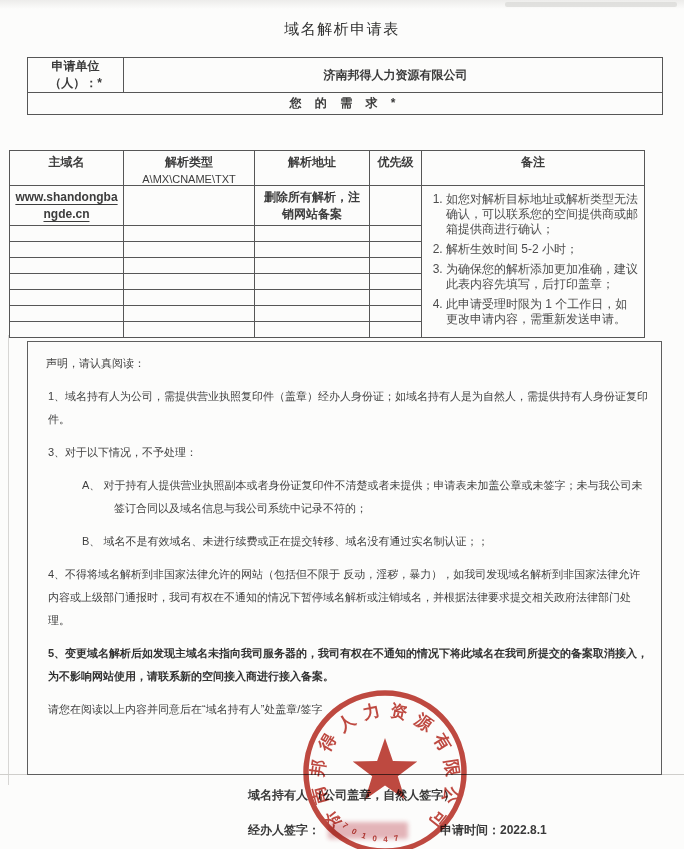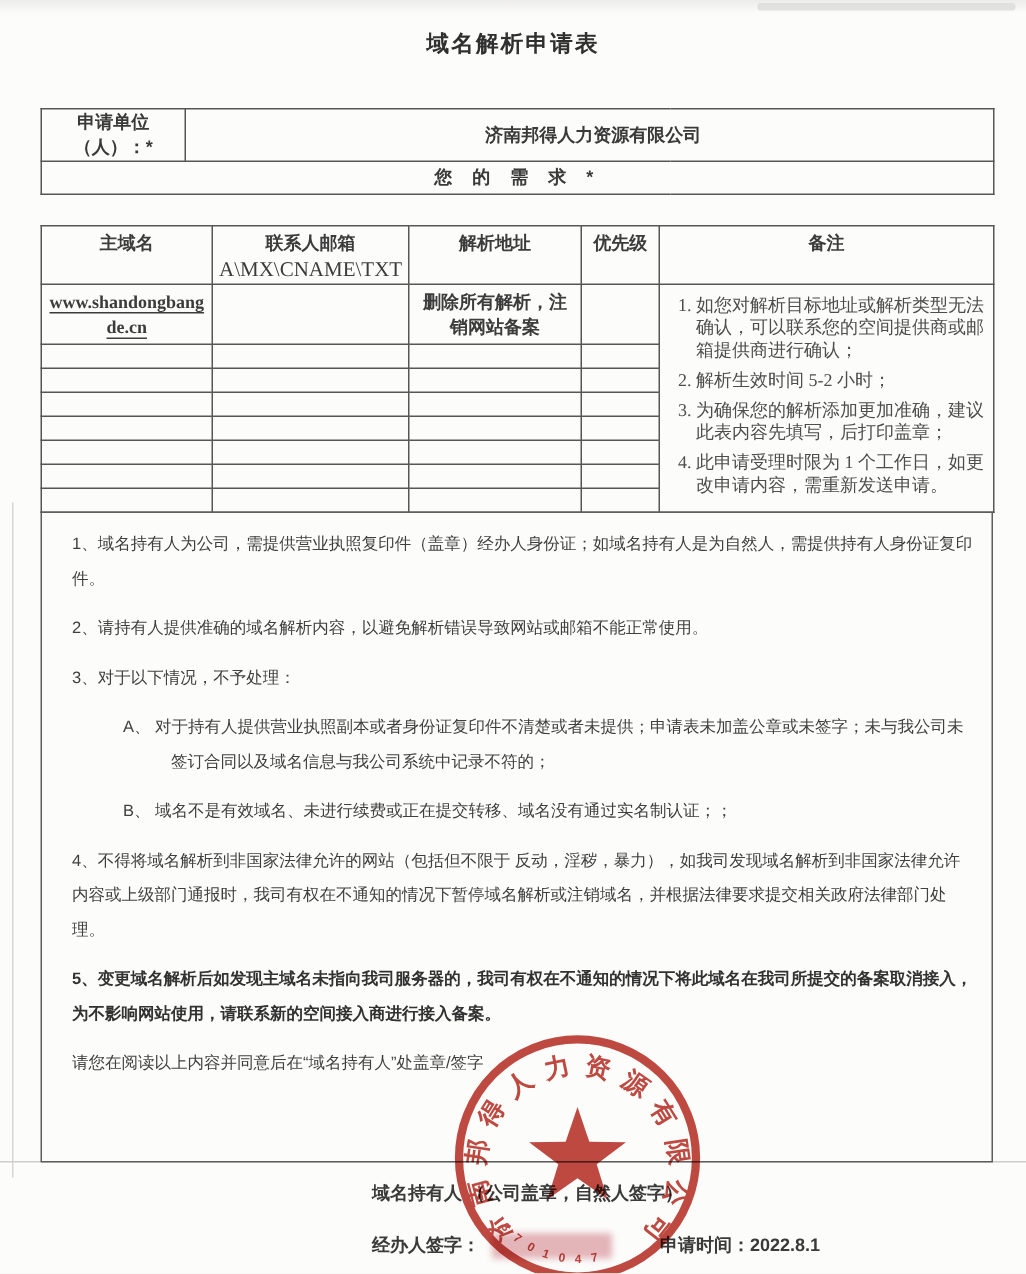--- a/index.html
+++ b/index.html
@@ -15,35 +15,35 @@
   .top-shade { position:absolute; top:0; left:0; right:0; height:9px;
     background:linear-gradient(#e0dfdd,rgba(255,255,255,0)); opacity:.55; }
   .smudge { position:absolute; top:2px; left:505px; width:172px; height:5px;
     background:#d9d9d7; opacity:.75; border-radius:2px; }
   .left-edge { position:absolute; left:8px; top:335px; width:1px; height:450px;
     background:#d7d6d4; }
   .scan-line { position:absolute; left:0; top:774px; width:684px; height:1px;
     background:#cfcecb; }
 
   .title { position:absolute; top:20px; left:0; width:100%; text-align:center;
-    font-size:15px; font-weight:bold; letter-spacing:1.5px; color:#303030; }
+    font-size:15px; font-weight:normal; letter-spacing:1.5px; color:#303030; }
 
   table { border-collapse:collapse; table-layout:fixed; }
   td { border:1px solid #565656; font-size:12px; text-align:center;
        padding:0 4px; overflow:hidden; }
 
-  .info-table { position:absolute; top:72px; left:27px; width:635px; }
+  .info-table { position:absolute; top:57px; left:27px; width:635px; }
   .info-table td { font-weight:600; color:#3a3a3a; }
   .info-table .left { text-align:center; padding-left:9px; }
   .needs-hdr { letter-spacing:5px; font-weight:700; }
 
-  .needs-table { position:absolute; top:150px; left:27px; width:635px;font-family:Liberation Serif, serif; }
+  .needs-table { position:absolute; top:150px; left:9px; width:635px; }
   .needs-table td { font-size:12px; }
   .hdr-cell { font-weight:700; vertical-align:top; padding-top:3px; }
-  .hdr-sub { display:block; font-weight:400; font-size:14px; margin-top:2px; }
+  .hdr-sub { display:block; font-weight:400; font-size:11px; margin-top:2px; }
   .domain-cell { font-weight:700; word-break:break-all; line-height:17px; }
   .addr-cell { font-weight:600; line-height:17px; }
   .u { text-decoration:underline; text-underline-offset:3px; }
   .notes-cell { vertical-align:top; text-align:left; font-size:11px;
     color:#4d4d4d; padding:4px 5px 4px 0; }
   .notes-cell ol { margin:2px 0 0 24px; padding:0; }
   .notes-cell li { margin-bottom:5px; line-height:15px; }
 
   .statement-box { position:absolute; top:341px; left:27px; width:635px;
     height:434px; border:1px solid #5e5e5e; box-sizing:border-box;
@@ -107,21 +107,21 @@
         <col style="width:114px">
         <col style="width:131px">
         <col style="width:115px">
         <col style="width:52px">
         <col style="width:223px">
       </colgroup>
     <tbody>
         <tr style="height:32px">
       <td class="hdr-cell">主域名</td>
       <td class="hdr-cell">
-        <span>联系人邮箱</span>
+        <span>解析类型</span>
         <span class="hdr-sub">A\MX\CNAME\TXT</span>
       </td>
       <td class="hdr-cell">解析地址</td>
       <td class="hdr-cell">优先级</td>
       <td class="hdr-cell">备注</td>
     </tr>
     <tr style="height:40px">
       <td class="domain-cell u">www.shandongbangde.cn</td>
       <td></td>
       <td class="addr-cell">删除所有解析，注销网站备案</td>
@@ -174,22 +174,22 @@
     <tr style="height:16px">
           <td></td>
           <td></td>
           <td></td>
           <td></td>
         </tr>
   </tbody>
     </table>
 
   <div class="statement-box">
+    <p class="stmt-intro">声明，请认真阅读：</p>
     <p class="stmt-item">1、域名持有人为公司，需提供营业执照复印件（盖章）经办人身份证；如域名持有人是为自然人，需提供持有人身份证复印件。</p>
-    <p class="stmt-item">2、请持有人提供准确的域名解析内容，以避免解析错误导致网站或邮箱不能正常使用。</p>
     <p class="stmt-item">3、对于以下情况，不予处理：</p>
     <p class="stmt-sub">A、 对于持有人提供营业执照副本或者身份证复印件不清楚或者未提供；申请表未加盖公章或未签字；未与我公司未签订合同以及域名信息与我公司系统中记录不符的；</p>
     <p class="stmt-sub">B、 域名不是有效域名、未进行续费或正在提交转移、域名没有通过实名制认证；；</p>
     <p class="stmt-item">4、不得将域名解析到非国家法律允许的网站（包括但不限于 反动，淫秽，暴力），如我司发现域名解析到非国家法律允许内容或上级部门通报时，我司有权在不通知的情况下暂停域名解析或注销域名，并根据法律要求提交相关政府法律部门处理。</p>
     <p class="stmt-item stmt-bold">5、变更域名解析后如发现主域名未指向我司服务器的，我司有权在不通知的情况下将此域名在我司所提交的备案取消接入，为不影响网站使用，请联系新的空间接入商进行接入备案。</p>
     <p class="stmt-item">请您在阅读以上内容并同意后在“域名持有人”处盖章/签字</p>
   </div>
 
   <div class="holder-row">域名持有人 （公司盖章，自然人签字）</div>
 

